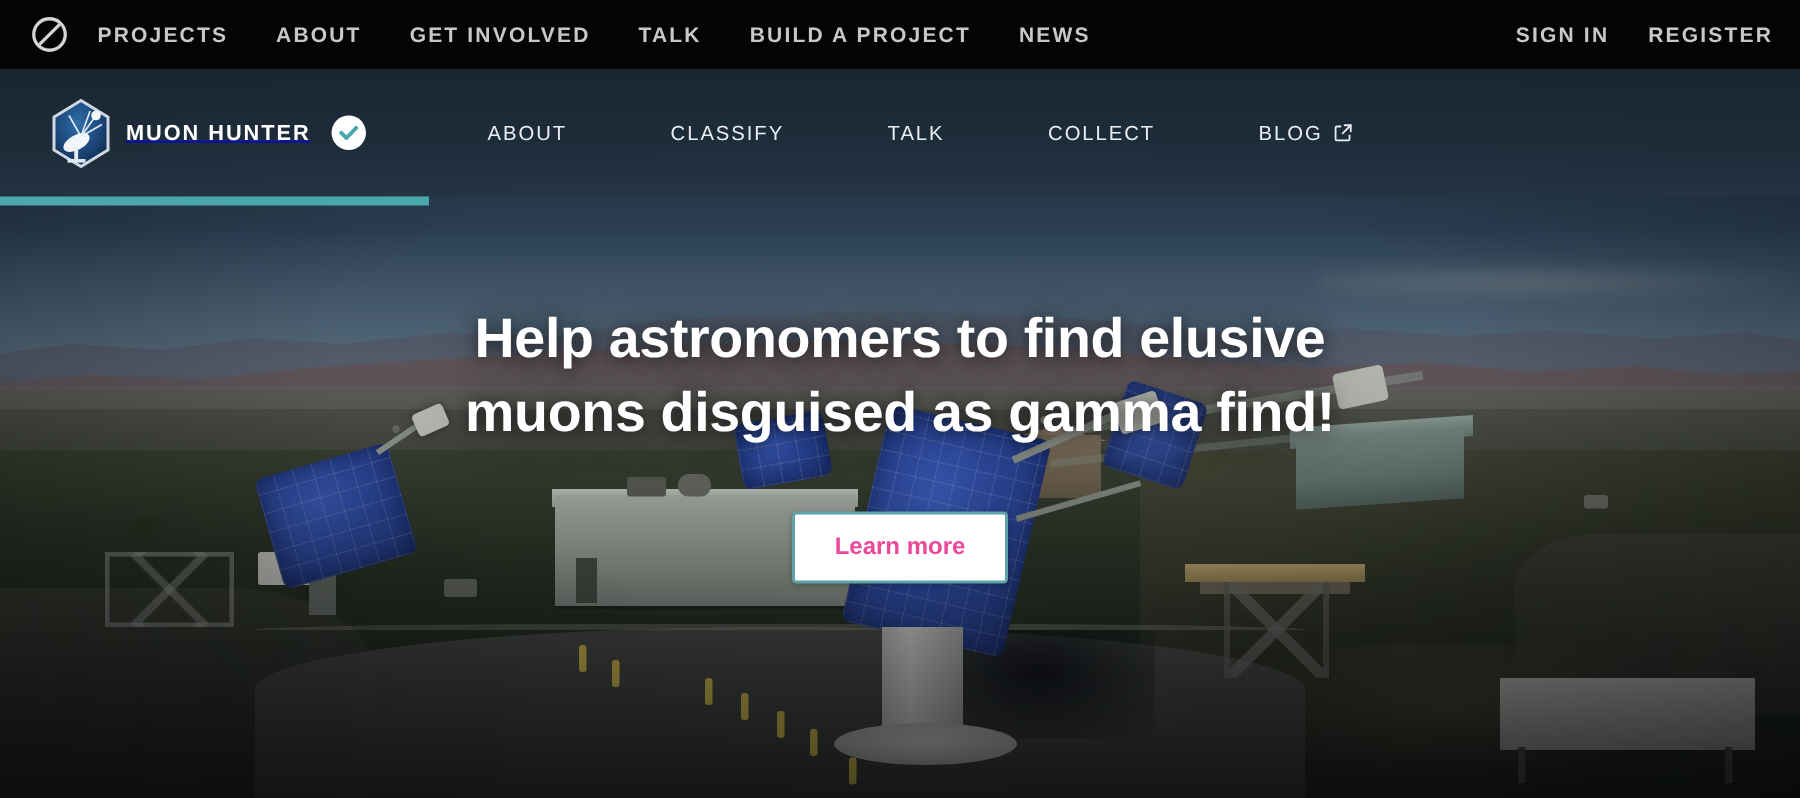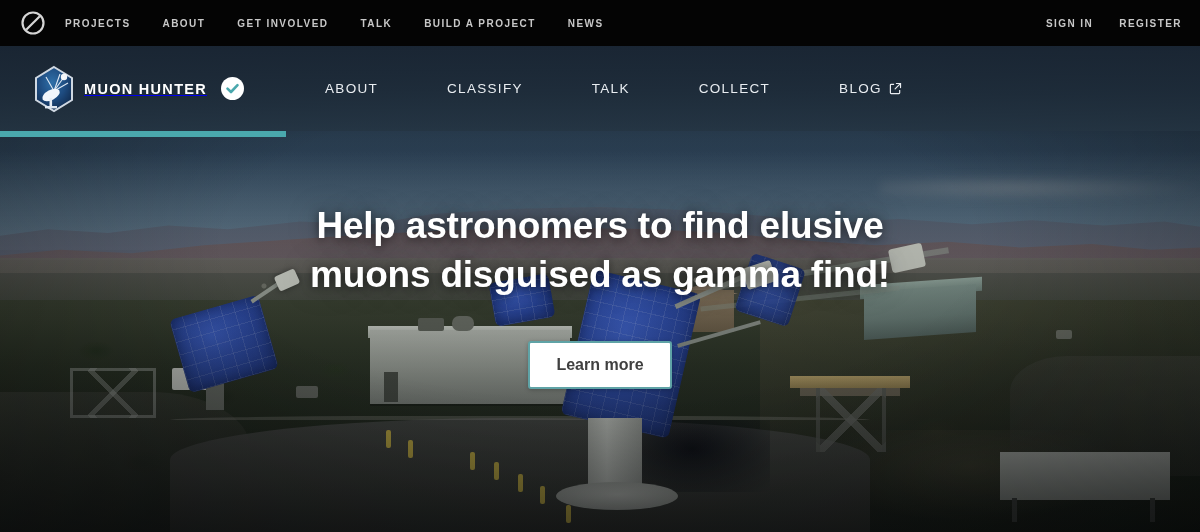--- a/index.html
+++ b/index.html
@@ -12,21 +12,21 @@
   
   .zoo-bar {
     position:absolute; top:0; left:0; width:1200px; height:46px;
     background:#040404; z-index:40;
     display:flex; align-items:center;
   }
   .zoo-logo { margin-left:18px; width:30px; height:30px; display:flex; align-items:center; justify-content:center; }
   .zoo-logo svg { display:block; }
   .zoo-links { display:flex; align-items:center; margin-left:17px; }
   .zoo-link {
-    color:#c8c8c8; font-size:10px; font-weight:bold; letter-spacing:1.45px;
+    color:#c8c8c8; font-size:14px; font-weight:bold; letter-spacing:1.45px;
     text-decoration:none; padding:0 0; margin-right:32px; white-space:nowrap;
     text-transform:uppercase; cursor:pointer;
   }
   .zoo-link:last-child { margin-right:0; }
   .zoo-right { margin-left:auto; margin-right:18px; display:flex; align-items:center; }
   .zoo-right .zoo-link { margin-right:0; margin-left:26px; }
 
   
   .hero { position:absolute; top:0; left:0; width:1200px; height:532px; overflow:hidden; z-index:1; background:#10161d; }
   .photo { position:absolute; inset:0; }
@@ -317,21 +317,21 @@
     justify-content:center; padding-top:58px;
   }
   .hero-title {
     color:#ffffff; font-size:37px; font-weight:bold; line-height:1.33;
     text-align:center; max-width:700px; letter-spacing:-0.2px;
     text-shadow:0 1px 10px rgba(0,0,0,0.55), 0 0 30px rgba(0,0,0,0.35);
   }
   .hero-btns { display:flex; gap:25px; margin-top:42px; }
   .hero-btn {
     background:#ffffff; border:2px solid #5fa3a6; border-radius:3px;
-    color:#404040; font-size:16px; font-weight:bold;
+    color:#ec4899; font-size:16px; font-weight:bold;
     padding:14px 26px; cursor:pointer; white-space:nowrap;
     font-family:"Liberation Sans", sans-serif; line-height:1;
     box-shadow:0 1px 4px rgba(0,0,0,0.25);
   }
 </style>
 </head>
 <body>
 
 <div class="page">
 

